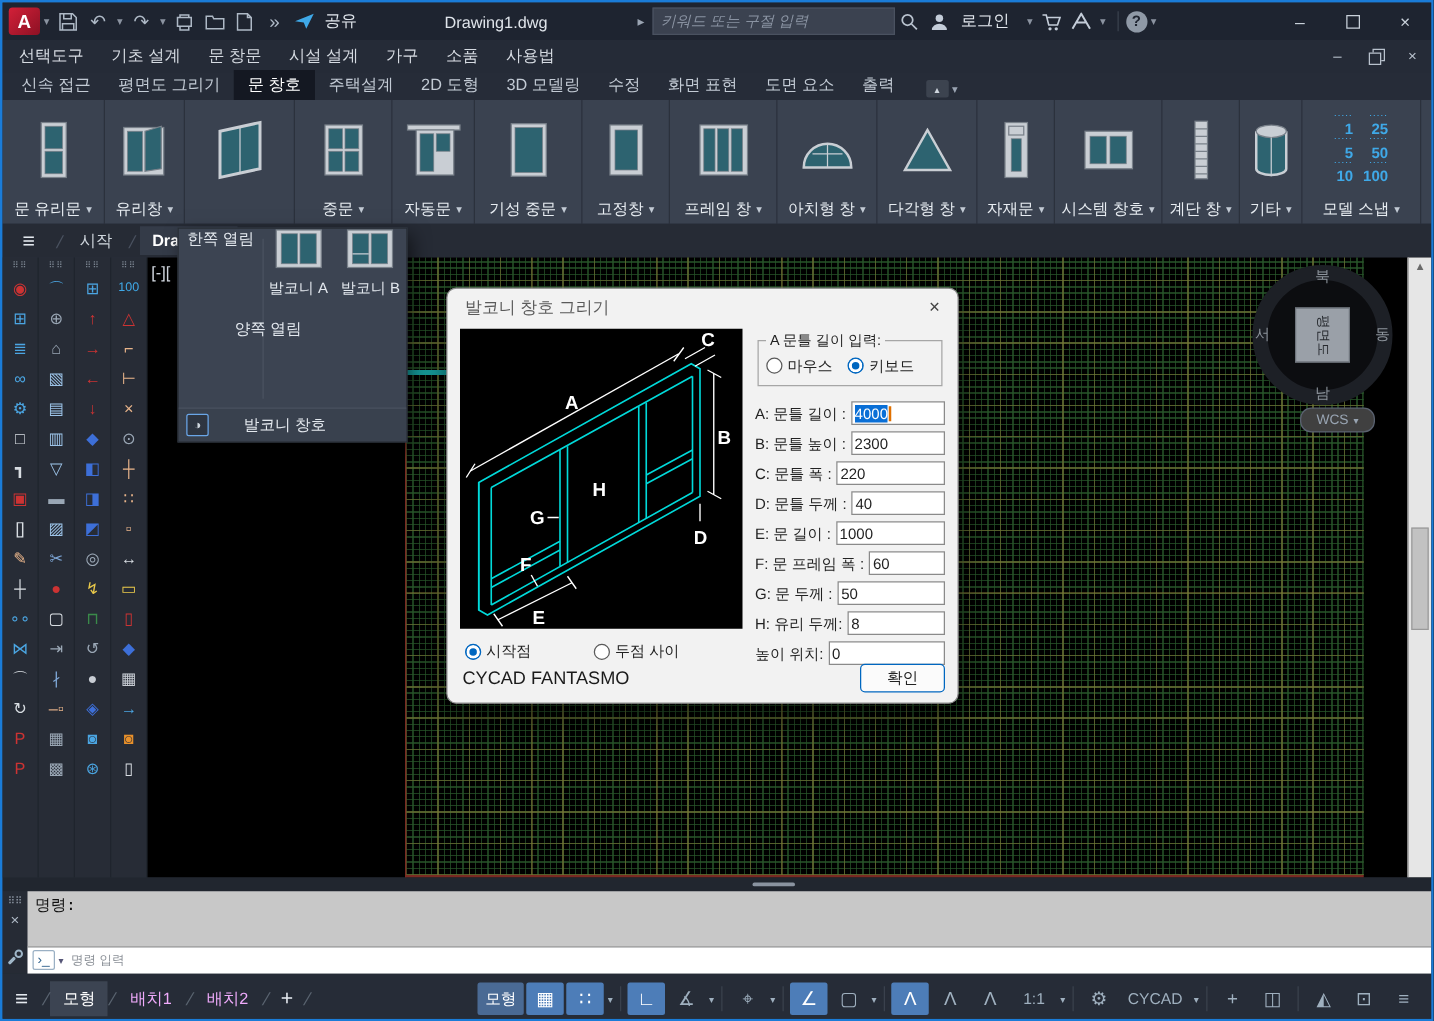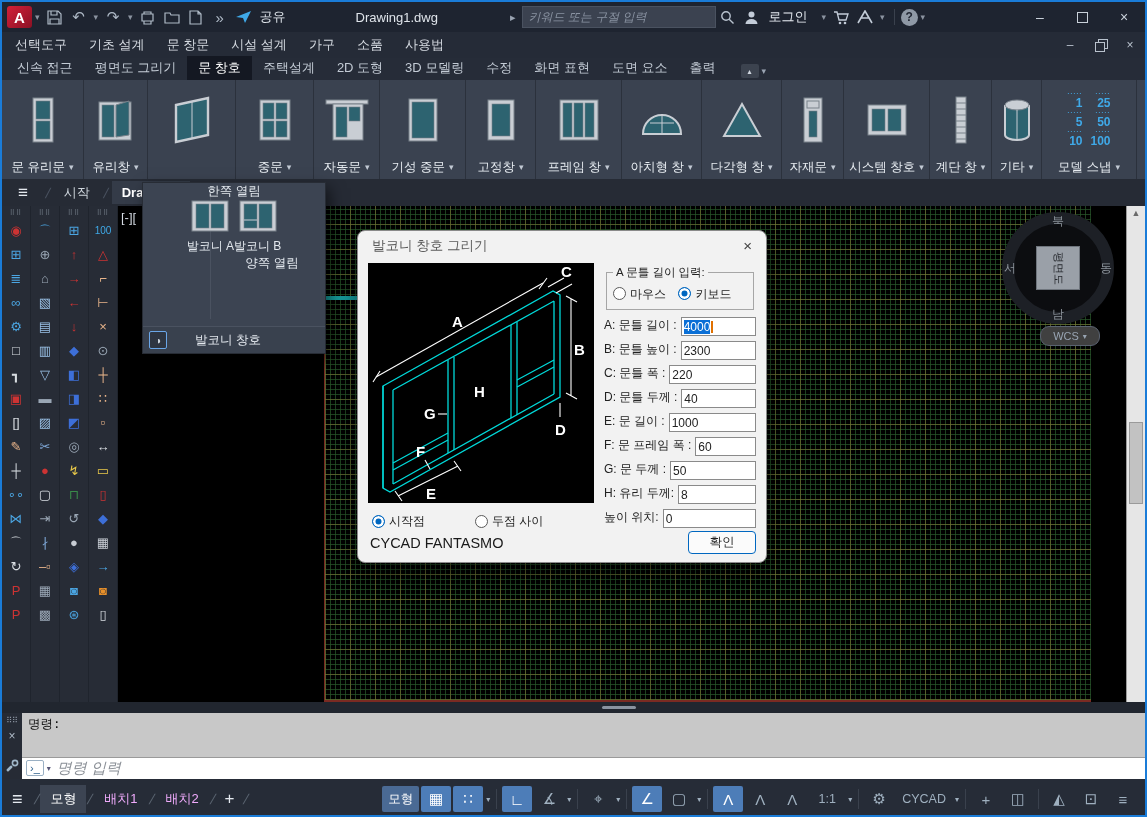--- a/index.html
+++ b/index.html
@@ -99,21 +99,21 @@
      border-radius:9px;display:flex;align-items:center;justify-content:center;}
   #wcs-btn span{font-size:11px;color:#98a4b2;}
   #wcs-btn .car{font-size:8px;margin-left:4px;color:#98a4b2;}
   #vscroll{right:0;top:0;width:18px;height:496px;background:#e6e6e6;border-left:1px solid #9a9a9a;}
   #vscroll .arr{position:absolute;top:2px;left:0;right:0;text-align:center;font-size:9px;color:#6a6a6a;}
   #vscroll .thumb{position:absolute;left:2px;right:2px;top:216px;height:80px;background:#c2c2c2;border:1px solid #9a9a9a;}
 
   
   #balcony-dd{left:140px;top:180px;width:182px;height:170px;background:#3c4452;
      border:1px solid #272c35;box-shadow:4px 6px 14px rgba(0,0,0,.55);z-index:30;}
-  .dd-row{position:absolute;left:0;width:100%;height:72px;display:flex;align-items:center;flex-direction:column;}
+  .dd-row{position:absolute;left:0;width:100%;height:72px;display:flex;}
   .dd-glabel{width:67px;text-align:center;font-size:12.5px;color:#e3e8ee;}
   .dd-items{display:flex;flex:1;justify-content:space-around;}
   .dd-item{display:flex;flex-direction:column;align-items:center;}
   .dd-item .lbl{font-size:12px;color:#e3e8ee;margin-top:2px;white-space:nowrap;}
   #dd-divider{position:absolute;left:67px;top:8px;width:1px;height:128px;background:#4a5260;}
   #dd-footer{position:absolute;left:0;bottom:0;width:100%;height:26px;border-top:1px solid #4a5260;
      background:#39414e;display:flex;align-items:center;}
   #dd-footer .fic{width:16px;height:16px;border:1px solid #6aa6e8;margin-left:6px;border-radius:2px;
      display:flex;align-items:center;justify-content:center;font-size:10px;color:#cfd6de;background:#2e3541;}
   #dd-footer .flb{font-size:12.5px;color:#e3e8ee;margin-left:28px;}
@@ -125,21 +125,21 @@
   #dlg-title .t{font-size:13.5px;color:#5a5a5a;margin-left:14px;}
   #dlg-close{position:absolute;right:14px;top:6px;font-size:15px;color:#444;}
   #dlg-preview{position:absolute;left:10px;top:32px;width:226px;height:240px;background:#000;}
   #dlg-right{position:absolute;left:246px;top:32px;width:152px;}
   #dlg-group{border:1px solid #a6a6a6;padding:4px 6px 6px 6px;margin-top:2px;}
   #dlg-group legend{font-size:11.5px;padding:0 3px;color:#222;}
   .radio{width:13px;height:13px;border-radius:50%;border:1px solid #5a5a5a;background:#fff;display:inline-block;vertical-align:-2px;box-sizing:border-box;}
   .radio.on{border:1px solid #0067c0;background:#0067c0;box-shadow:inset 0 0 0 2.5px #fff;}
   .rlbl{font-size:12px;margin:0 8px 0 4px;}
   #dlg-fields{margin-top:7px;}
-  .fld{display:flex;align-items:flex-start;height:24px;}
+  .fld{display:flex;align-items:flex-end;height:24px;}
   .fld .flabel{font-size:12px;white-space:nowrap;}
   .fld .finput{flex:1;height:17px;background:#fff;border:1px solid #8a8a8a;font-size:12px;
      padding:0 2px;margin-left:4px;display:flex;align-items:center;font-family:"Liberation Sans",sans-serif;}
   .fld .finput.sel .v{background:#0a6fd6;color:#fff;}
   .fld .caret-bar{width:2px;height:12px;background:#e07000;margin-left:1px;}
   #dlg-bottom{position:absolute;left:14px;top:282px;display:flex;align-items:center;}
   #dlg-bottom .gap{width:42px;}
   #dlg-brand{position:absolute;left:12px;top:304px;font-size:14.5px;color:#1a1a1a;}
   #dlg-ok{position:absolute;right:10px;bottom:8px;width:66px;height:21px;background:#fbfbfb;
      border:1.5px solid #0067c0;border-radius:4px;font-size:12.5px;display:flex;align-items:center;justify-content:center;}
@@ -153,21 +153,21 @@
   #cmd-gutter .grip{font-size:8px;color:#8a93a0;line-height:9px;margin-top:3px;}
   #cmd-gutter .x{font-size:12px;color:#aeb9c6;margin-top:4px;}
   #cmd-gutter .wrench{margin-top:16px;}
   #cmd-col{flex:1;display:flex;flex-direction:column;}
   #cmd-history{height:43px;background:#c8c8c8;color:#111;font-family:"DejaVu Sans Mono","Liberation Mono",monospace;
      font-size:12.5px;line-height:20px;padding:1px 6px;white-space:nowrap;overflow:hidden;border-bottom:1px solid #9a9a9a;}
   #cmd-input{height:22px;background:#fff;display:flex;align-items:center;}
   #cmd-input .pico{font-size:11px;color:#2a5d8a;border:1px solid #9ab0c4;border-radius:2px;
      padding:0 3px;margin-left:4px;height:14px;line-height:14px;}
   #cmd-input .car{font-size:8px;color:#557;margin:0 6px 0 3px;}
-  #cmd-input .ph{font-size:15px;font-style:italic;color:#8a8f96;}
+  #cmd-input .ph{font-size:10px;color:#8a8f96;}
 
   
   #statusbar{left:0;top:777px;right:0;height:40px;background:#262c37;display:flex;align-items:center;}
   #sb-left{display:flex;align-items:center;margin-left:10px;}
   #sb-left .ham{font-size:18px;color:#e4e9ef;margin-right:10px;}
   .ltab{font-size:13px;color:#f0abfc;padding:5px 10px;}
   .ltab.active{background:#3c4452;color:#fff;}
   .lslash{color:#5a6470;font-size:14px;margin:0 2px;transform:skewX(-18deg);}
   .lplus{color:#e4e9ef;font-size:17px;padding:0 8px;}
   #sb-right{position:absolute;right:6px;top:0;bottom:0;display:flex;align-items:center;}

